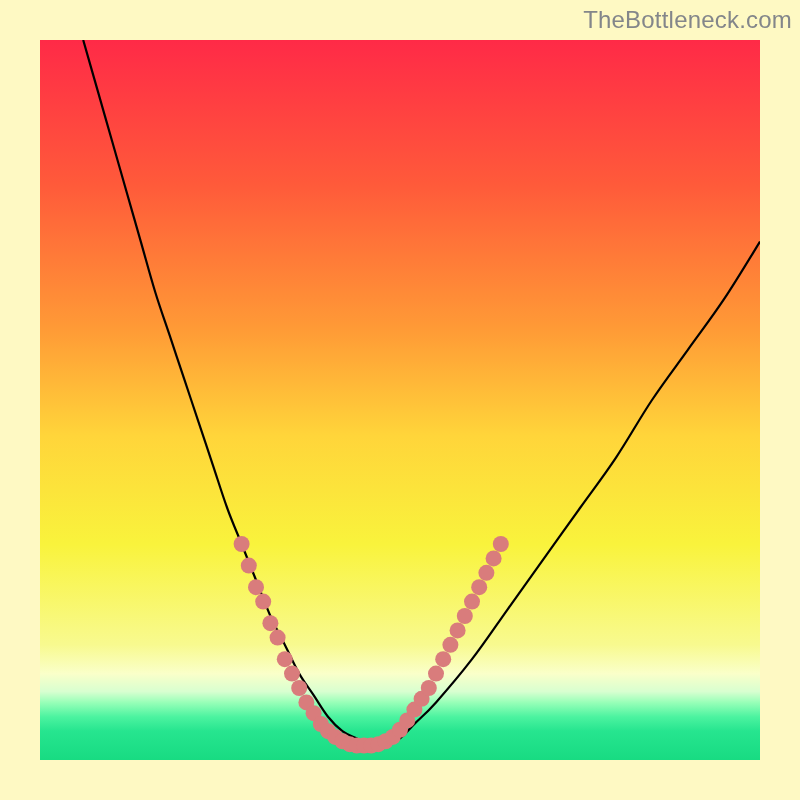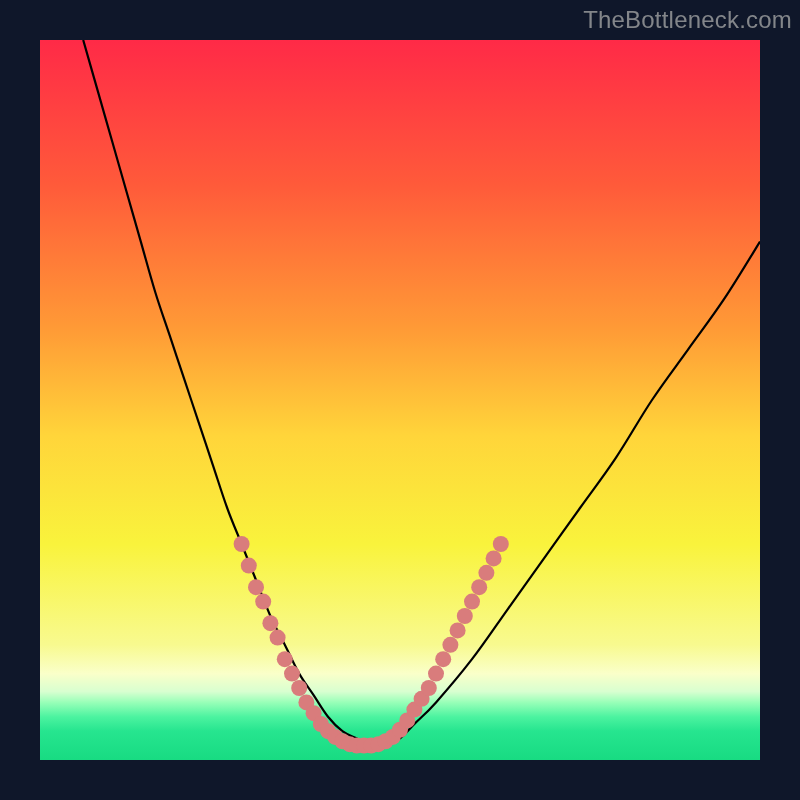--- a/index.html
+++ b/index.html
@@ -7,21 +7,21 @@
     padding: 0;
     width: 800px;
     height: 800px;
     background: #000;
     overflow: hidden;
   }
   .container {
     position: relative;
     width: 800px;
     height: 800px;
-    background: #0f172a;
+    background: #fef9c3;
   }
   .gradient-area {
     position: absolute;
     left: 40px;
     top: 40px;
     width: 720px;
     height: 720px;
   }
   .watermark {
     position: absolute;

